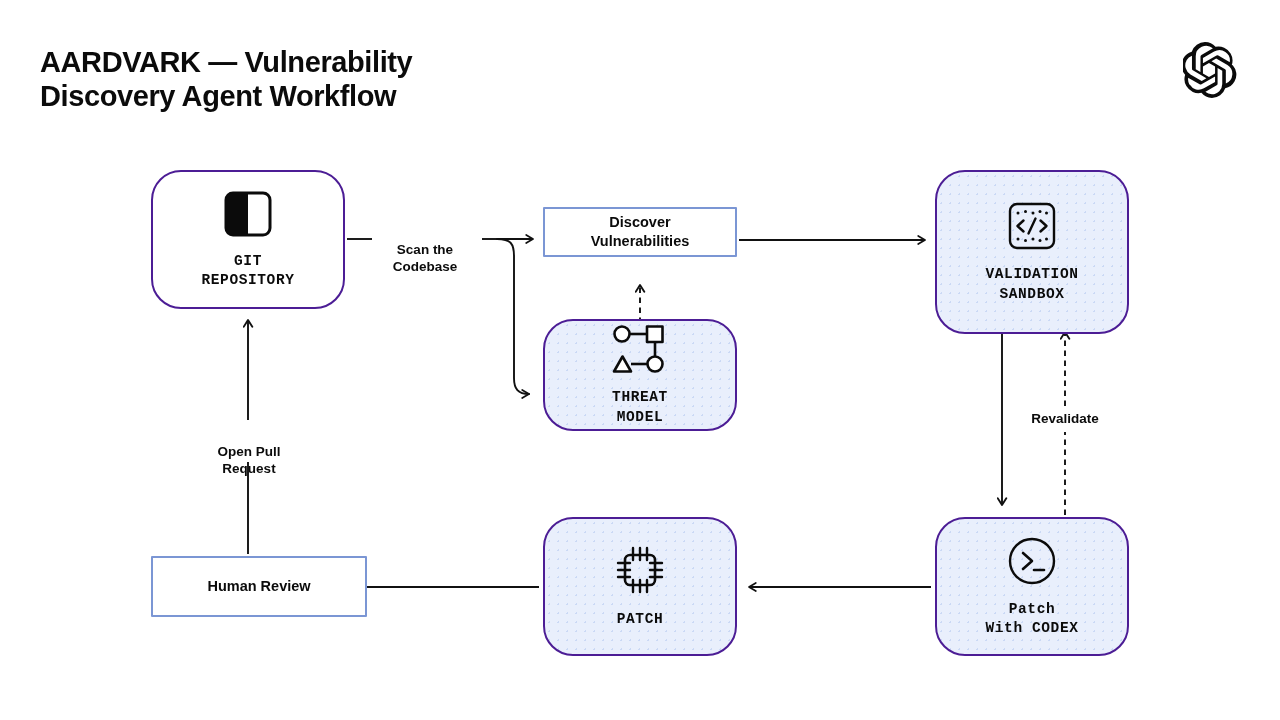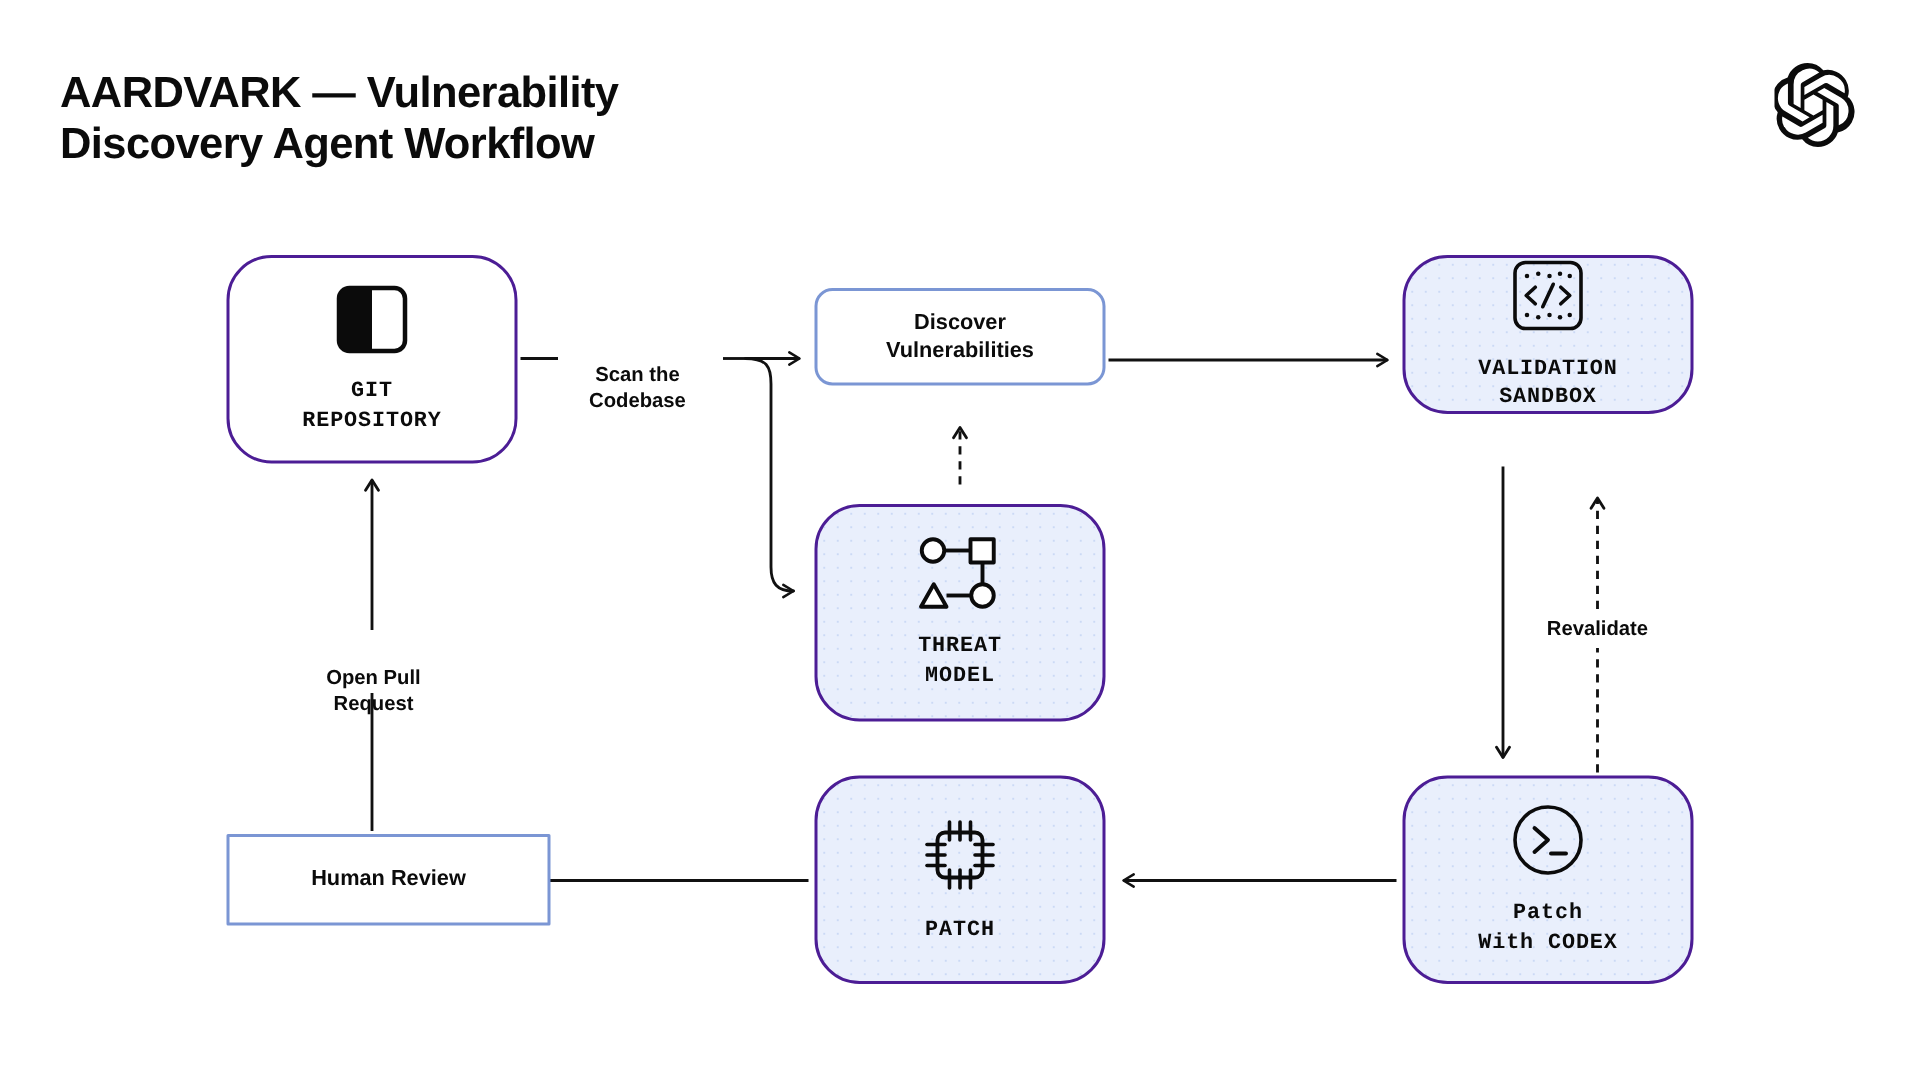--- a/index.html
+++ b/index.html
@@ -111,23 +111,23 @@
     font-size: 13.5px;
     font-weight: 600;
     line-height: 1.25;
     text-align: center;
     color: #0B0B0B;
     white-space: pre-line;
   }
 
   
   #node-git-repository      { left: 151px; top: 170px; width: 194px; height: 139px; }
-  #node-discover-vuln       { left: 543px; top: 192px; width: 194px;  height: 65px; border-radius: 12px;  }
-  #node-threat-model        { left: 543px; top: 336px; width: 194px; height: 145px; }
-  #node-validation-sandbox  { left: 935px; top: 170px; width: 194px; height: 106px; }
+  #node-discover-vuln       { left: 543px; top: 207px; width: 194px;  height: 50px;  }
+  #node-threat-model        { left: 543px; top: 319px; width: 194px; height: 112px; }
+  #node-validation-sandbox  { left: 935px; top: 170px; width: 194px; height: 164px; }
   #node-patch-with-codex    { left: 935px; top: 517px; width: 194px; height: 139px; }
   #node-patch               { left: 543px; top: 517px; width: 194px; height: 139px; }
   #node-human-review        { left: 151px; top: 556px; width: 216px; height: 61px;  }
 
   
   #label-scan-codebase { left: 372px; top: 222px; width: 106px; margin-top: 20px; }
   #label-revalidate    { left: 1012px; top: 411px; width: 106px; }
   #label-open-pr       { left: 194px; top: 424px; width: 110px; margin-top: 20px; }
 </style>
 </head>

